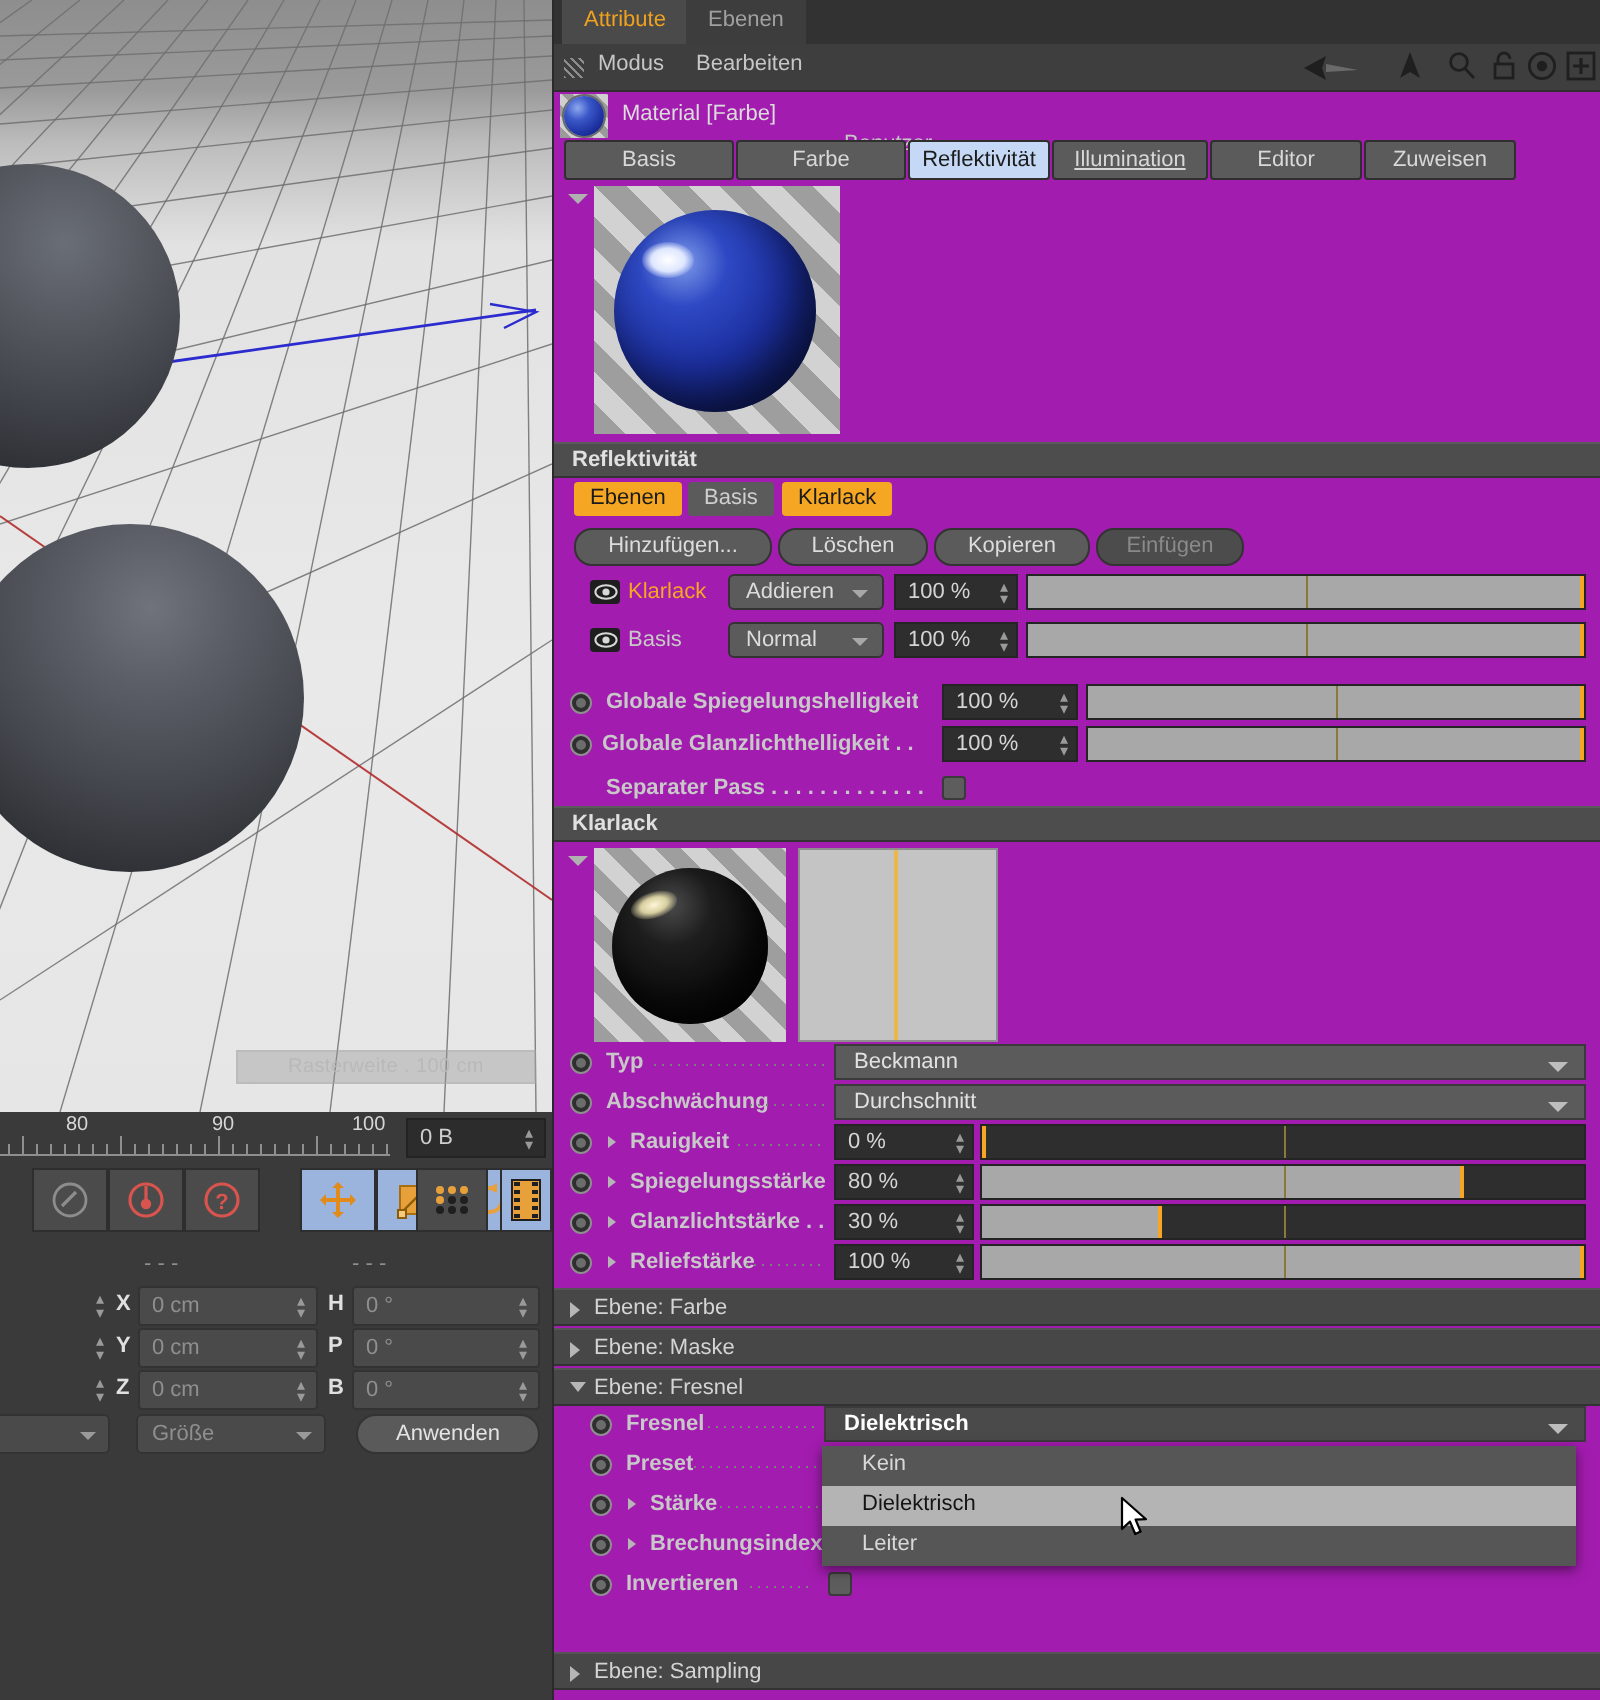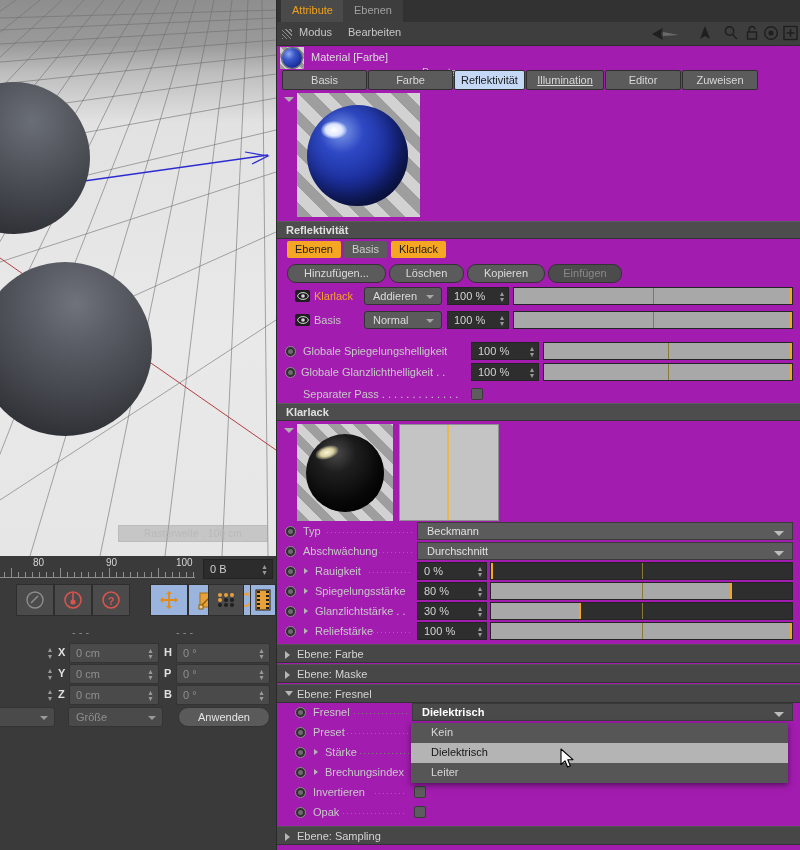--- a/index.html
+++ b/index.html
@@ -145,21 +145,21 @@
 
   
   .prow { position:absolute; left:0; width:524px; height:20px; }
   .radio { position:absolute; top:4px; width:11px; height:11px; border-radius:50%;
       border:1px solid #8f8f8f; background:#2f2f2f; }
   .radio i { position:absolute; left:2px; top:2px; width:5px; height:5px; border-radius:50%;
       background:#6c6c6c; display:block; }
   .ptri { position:absolute; top:6px; width:0;height:0;
       border-top:3.5px solid transparent;border-bottom:3.5px solid transparent;border-left:4.5px solid #b6b6b6; }
   .plab { position:absolute; top:3px; font-size:11px; color:#c8c8c8; white-space:nowrap;
-      overflow:hidden; }
+      overflow:hidden;font-weight:bold; }
   .dots { position:absolute; top:10px; height:1px;
       background-image:repeating-linear-gradient(to right,#7d7d7d 0 1px,transparent 1px 4px); }
   .wsel { position:absolute; height:18px; background:#5b5b5b; border:1px solid #3a3a3a; }
   .wsel .wv { position:absolute; left:9px; top:2px; font-size:11px; color:#e2e2e2; }
   .wsel .wc { position:absolute; right:8px; top:8px; width:0;height:0;
       border-left:5px solid transparent;border-right:5px solid transparent;border-top:5px solid #bdbdbd; }
   .chk { position:absolute; top:3px; width:12px; height:12px; background:#5d5d5d;
       border:1px solid #3a3a3a; border-radius:2px; }
 
   
@@ -761,28 +761,20 @@
 
     <div class="prow" style="top:783px;">
       <span class="radio" style="left:18px;">
           <i></i>
         </span>
       <span class="plab" style="left:36px;text-align:right;">Invertieren</span>
       <span class="dots" style="left:98px;width:32px;"></span>
       <span class="chk" style="left:137px;"></span>
     </div>
 
-    <div class="prow" style="top:803px;">
-      <span class="radio" style="left:18px;">
-          <i></i>
-        </span>
-      <span class="plab" style="left:36px;">Opak</span>
-      <span class="dots" style="left:66px;width:64px;"></span>
-      <span class="chk" style="left:137px;"></span>
-    </div>
 
     <div class="gbar" style="top:826px;">
       <span class="gc closed"></span>
       <span class="gt">Ebene: Sampling</span>
     </div>
   </div>
 
   <div id="popup">
     <div class="popitem" style="top:0;">Kein</div>
     <div class="popitem hl" style="top:20px;">Dielektrisch</div>

